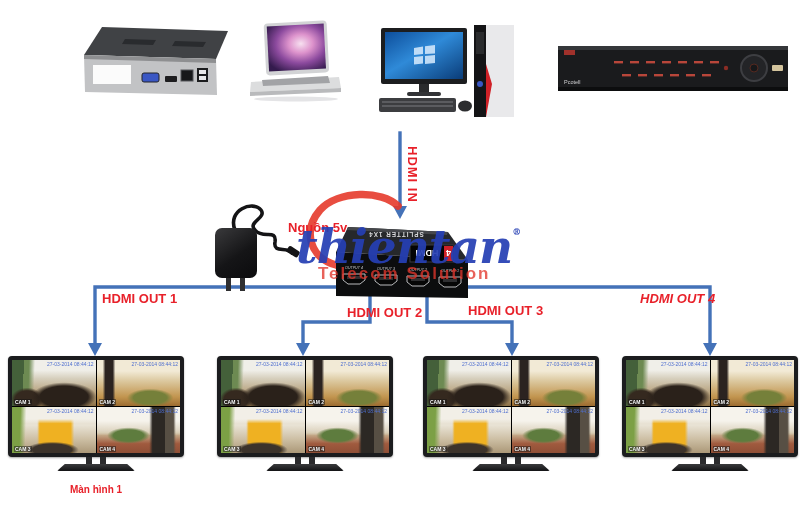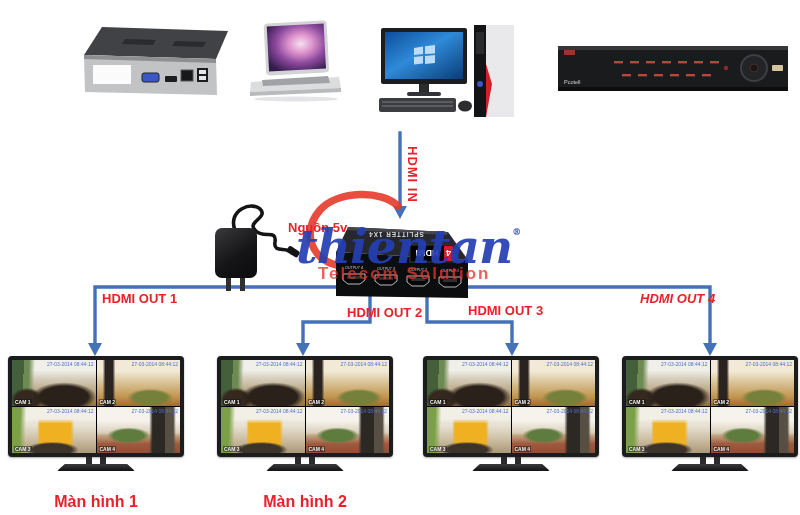--- a/index.html
+++ b/index.html
@@ -49,21 +49,21 @@
     linear-gradient(180deg, #e8e2d4 0 40%, #cdbfa4 70%, #ab9878 100%);}
   .q4{background:
     linear-gradient(90deg, rgba(40,36,32,0) 63%, #2c2824 67% 82%, #574f44 82% 92%, rgba(87,79,68,0) 95%),
     radial-gradient(ellipse 38% 26% at 38% 62%, #5e7c3e 0 48%, rgba(94,124,62,0) 68%),
     linear-gradient(180deg, #f6f3ec 0 30%, #ded5c2 52%, rgba(222,213,194,0) 62%),
     linear-gradient(180deg, #cfc19f 0 55%, #a05a3e 80%, #8f4f36 100%);}
   .neck{width:20px;height:7px;margin:0 auto;
     background:linear-gradient(90deg,#2b2b2d 0 32%,rgba(0,0,0,0) 32% 68%,#2b2b2d 68%);}
   .base{width:78px;height:7px;margin:0 auto;background:linear-gradient(#3a3b3d,#131315);
     clip-path:polygon(10% 0,90% 0,100% 100%,0 100%);border-radius:2px;}
-  .mon-label{margin-top:22px;color:#e8212a;font-weight:bold;font-size:16px;}
+  .mon-label{margin-top:13px;color:#e8212a;font-weight:bold;font-size:10px;}
 </style>
 </head>
 <body>
 
 <div id="canvas">
 
   <svg class="layer-lines" width="800" height="515" viewBox="0 0 800 515">
     <g stroke="#4472b8" stroke-width="3.4" fill="none" stroke-linecap="square">
       <path d="M400,133 V206"></path>
       <path d="M95,344 V287 H710 V344"></path>
@@ -272,21 +272,20 @@
             <span class="cam">CAM 3</span>
           </div>
         <div class="quad q4">
             <span class="ts">27-03-2014 08:44:12</span>
             <span class="cam">CAM 4</span>
           </div>
       </div>
     </div>
     <div class="neck"></div>
     <div class="base"></div>
-    <div class="mon-label">Màn hình 2</div>
   </div>
 
   <div class="monitor" style="left:423px">
     <div class="tv">
       <div class="screen">
         <div class="quad q1">
             <span class="ts">27-03-2014 08:44:12</span>
             <span class="cam">CAM 1</span>
           </div>
         <div class="quad q2">

